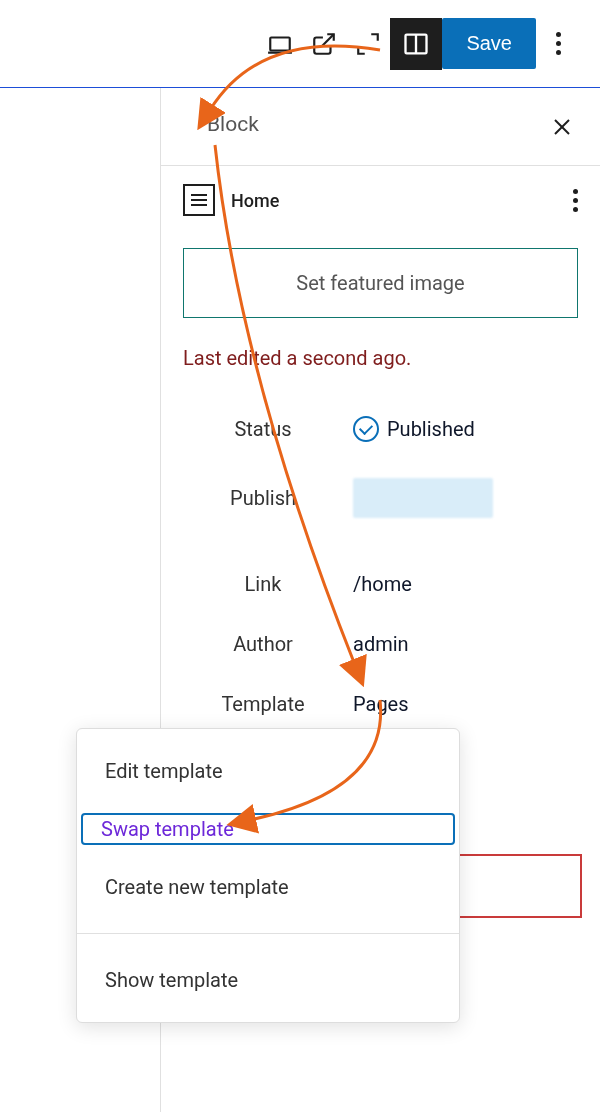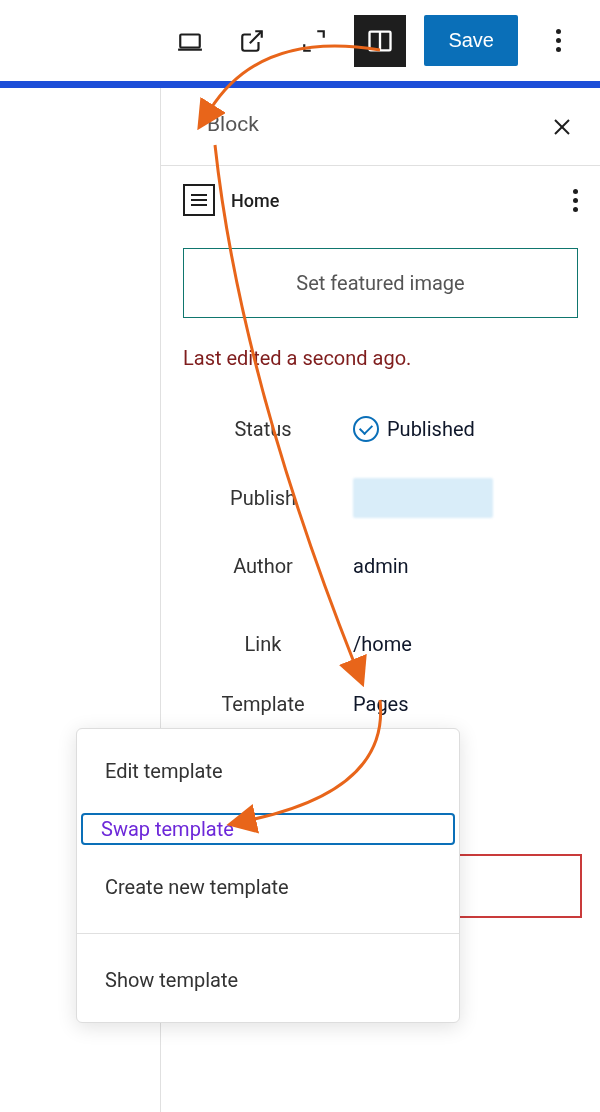--- a/index.html
+++ b/index.html
@@ -9,23 +9,22 @@
       height: 1112px;
       background: #fff;
       position: relative;
       overflow: hidden;
     }
     .toolbar {
       height: 88px;
       display: flex;
       align-items: center;
       justify-content: flex-end;
-      gap: 18px;
       padding-right: 20px;
-      border-bottom: 7px solid #1d4ed8;
+      border-bottom: 1px solid #1d4ed8;
     }
     .toolbar-icon {
       width: 44px;
       height: 44px;
       display: flex;
       align-items: center;
       justify-content: center;
       cursor: pointer;
     }
     .toolbar-icon svg { width: 26px; height: 26px; }
@@ -320,28 +319,28 @@
       <span class="check-circle"></span>
       <span>Published</span>
     </div>
   </div>
 
   <div class="field-row">
     <div class="field-label">Publish</div>
     <div class="redacted"></div>
   </div>
 
+  <div class="field-row" style="margin-top:18px;">
+    <div class="field-label">Link</div>
+    <div class="field-value">/home</div>
+  </div>
+
   <div class="field-row">
     <div class="field-label">Author</div>
     <div class="field-value">admin</div>
-  </div>
-
-  <div class="field-row" style="margin-top:18px;">
-    <div class="field-label">Link</div>
-    <div class="field-value">/home</div>
   </div>
 
   <div class="field-row">
     <div class="field-label">Template</div>
     <div class="field-value">Pages</div>
   </div>
 </div>
 
 <div class="red-box"></div>
 

